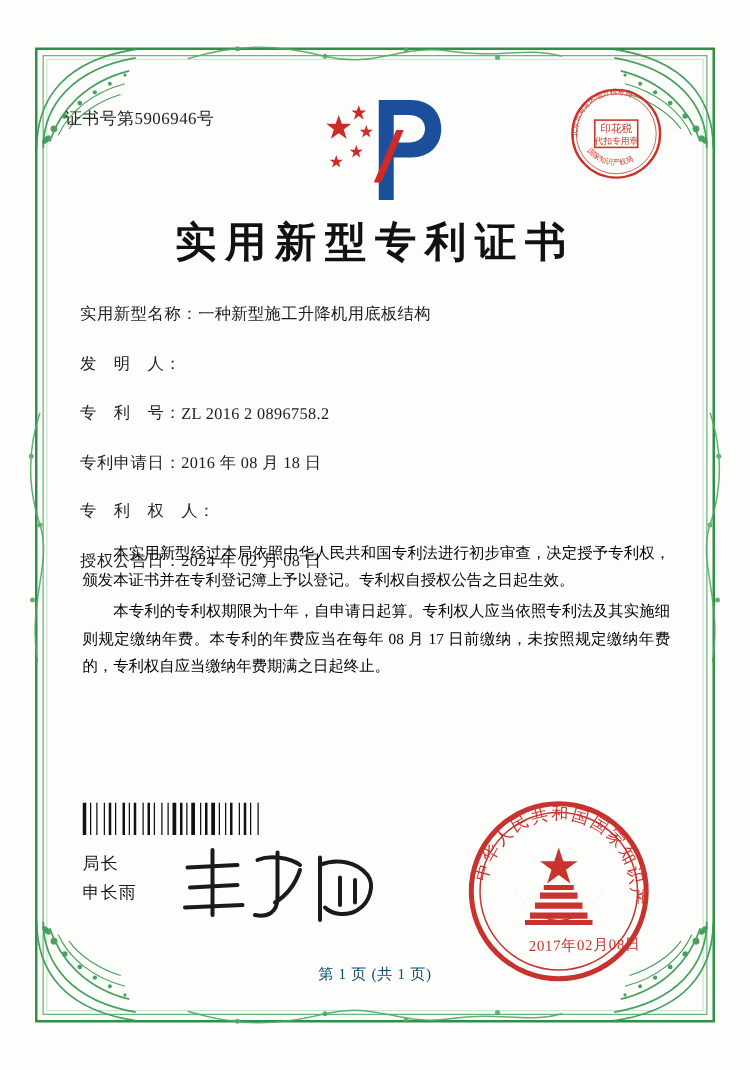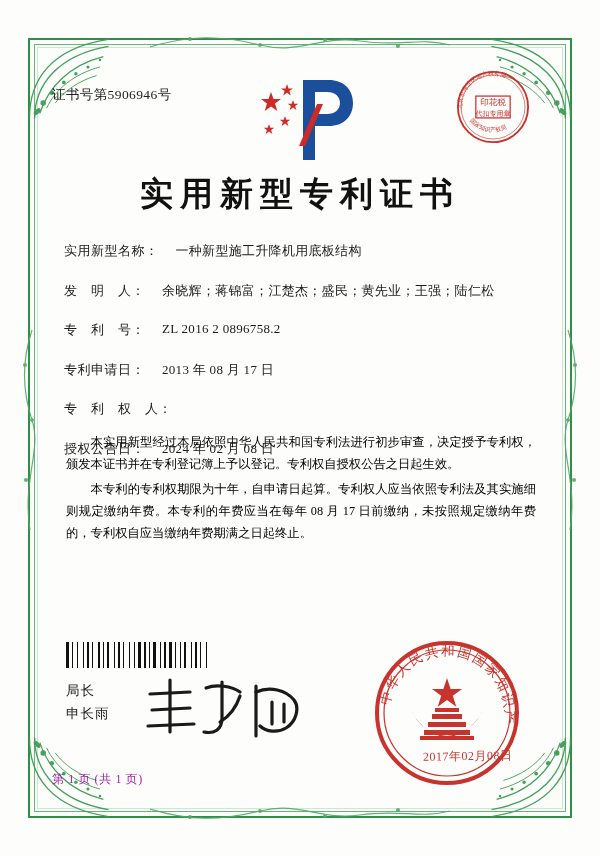--- a/index.html
+++ b/index.html
@@ -129,25 +129,24 @@
   }
 
   .fields {
     position: absolute;
     left: 12px;
     right: 10px;
     top: 180px;
   }
   .field {
     display: flex;
-    align-items: flex-start;
+    align-items: flex-end;
     margin-bottom: 21.5px;
     font-size: 13px;
     color: #1b1b1b;
-    gap: 17px;
   }
   .field .lab {
     flex: 0 0 auto;
     white-space: pre;
     letter-spacing: .5px;
   }
   .field .val {
     flex: 1 1 auto;
     letter-spacing: .3px;
   }
@@ -219,23 +218,23 @@
     font-size: 12px;
     color: #c8332e;
     letter-spacing: .5px;
     transform: rotate(-1deg);
   }
 
   .footer {
     position: absolute;
     left: 0; right: 0;
     bottom: 6px;
-    text-align: left;
+    text-align: center;
     font-size: 12px;
-    color: #a21caf;
+    color: #0c4a6e;
     letter-spacing: .6px;
   }
 </style>
 </head>
 <body>
 
 <div class="page">
 
   <div class="border-outer"></div>
   <div class="border-inner"></div>
@@ -421,29 +420,28 @@
 
     <div class="title">实用新型专利证书</div>
 
     <div class="fields">
       <div class="field">
         <span class="lab">实用新型名称：</span>
         <span class="val">一种新型施工升降机用底板结构</span>
       </div>
       <div class="field">
         <span class="lab">发　明　人：</span>
-        <span class="val">余晓辉；蒋锦富；江楚杰；盛民；黄先业；王强；陆仁松</span>
       </div>
       <div class="field">
         <span class="lab">专　利　号：</span>
         <span class="val">ZL 2016 2 0896758.2</span>
       </div>
       <div class="field">
         <span class="lab">专利申请日：</span>
-        <span class="val">2013 年 08 月 17 日</span>
+        <span class="val">2016 年 08 月 18 日</span>
       </div>
       <div class="field">
         <span class="lab">专　利　权　人：</span>
       </div>
       <div class="field">
         <span class="lab">授权公告日：</span>
         <span class="val">2024 年 02 月 08 日</span>
       </div>
     </div>
 

